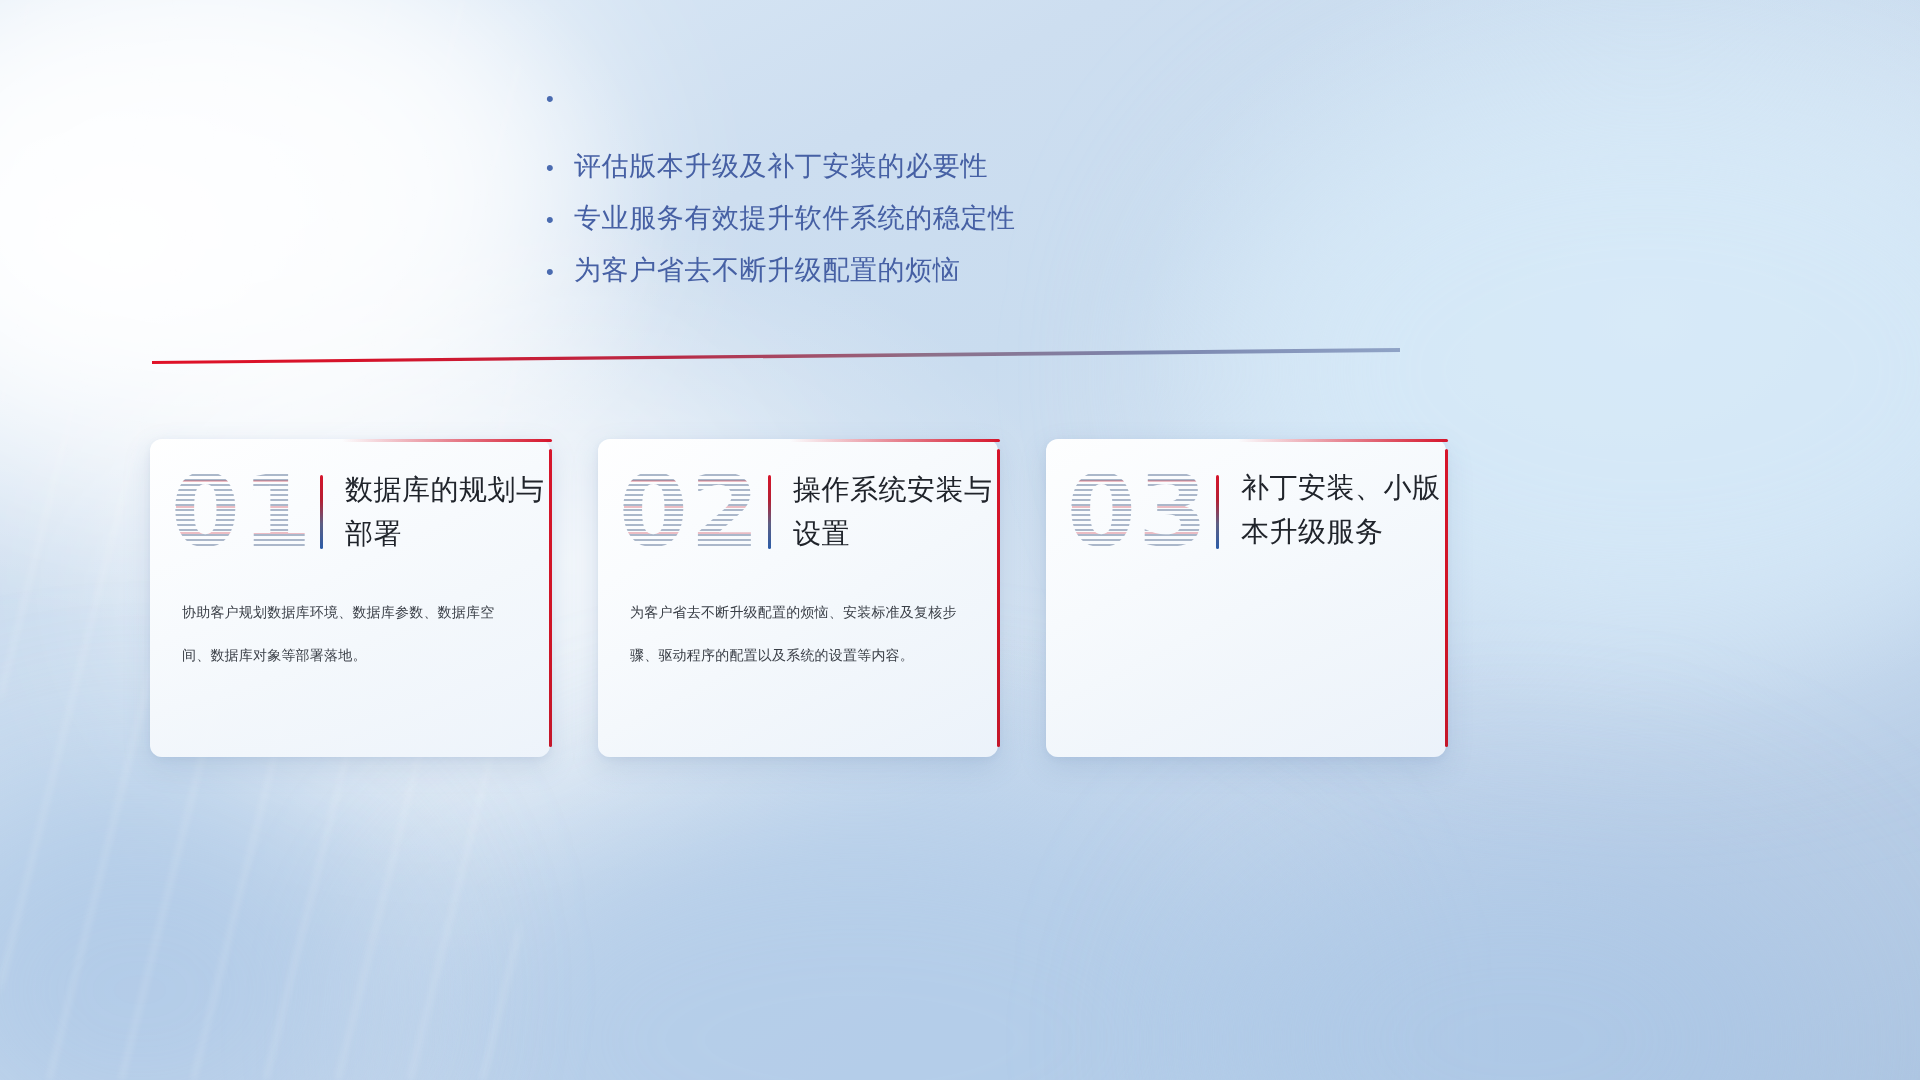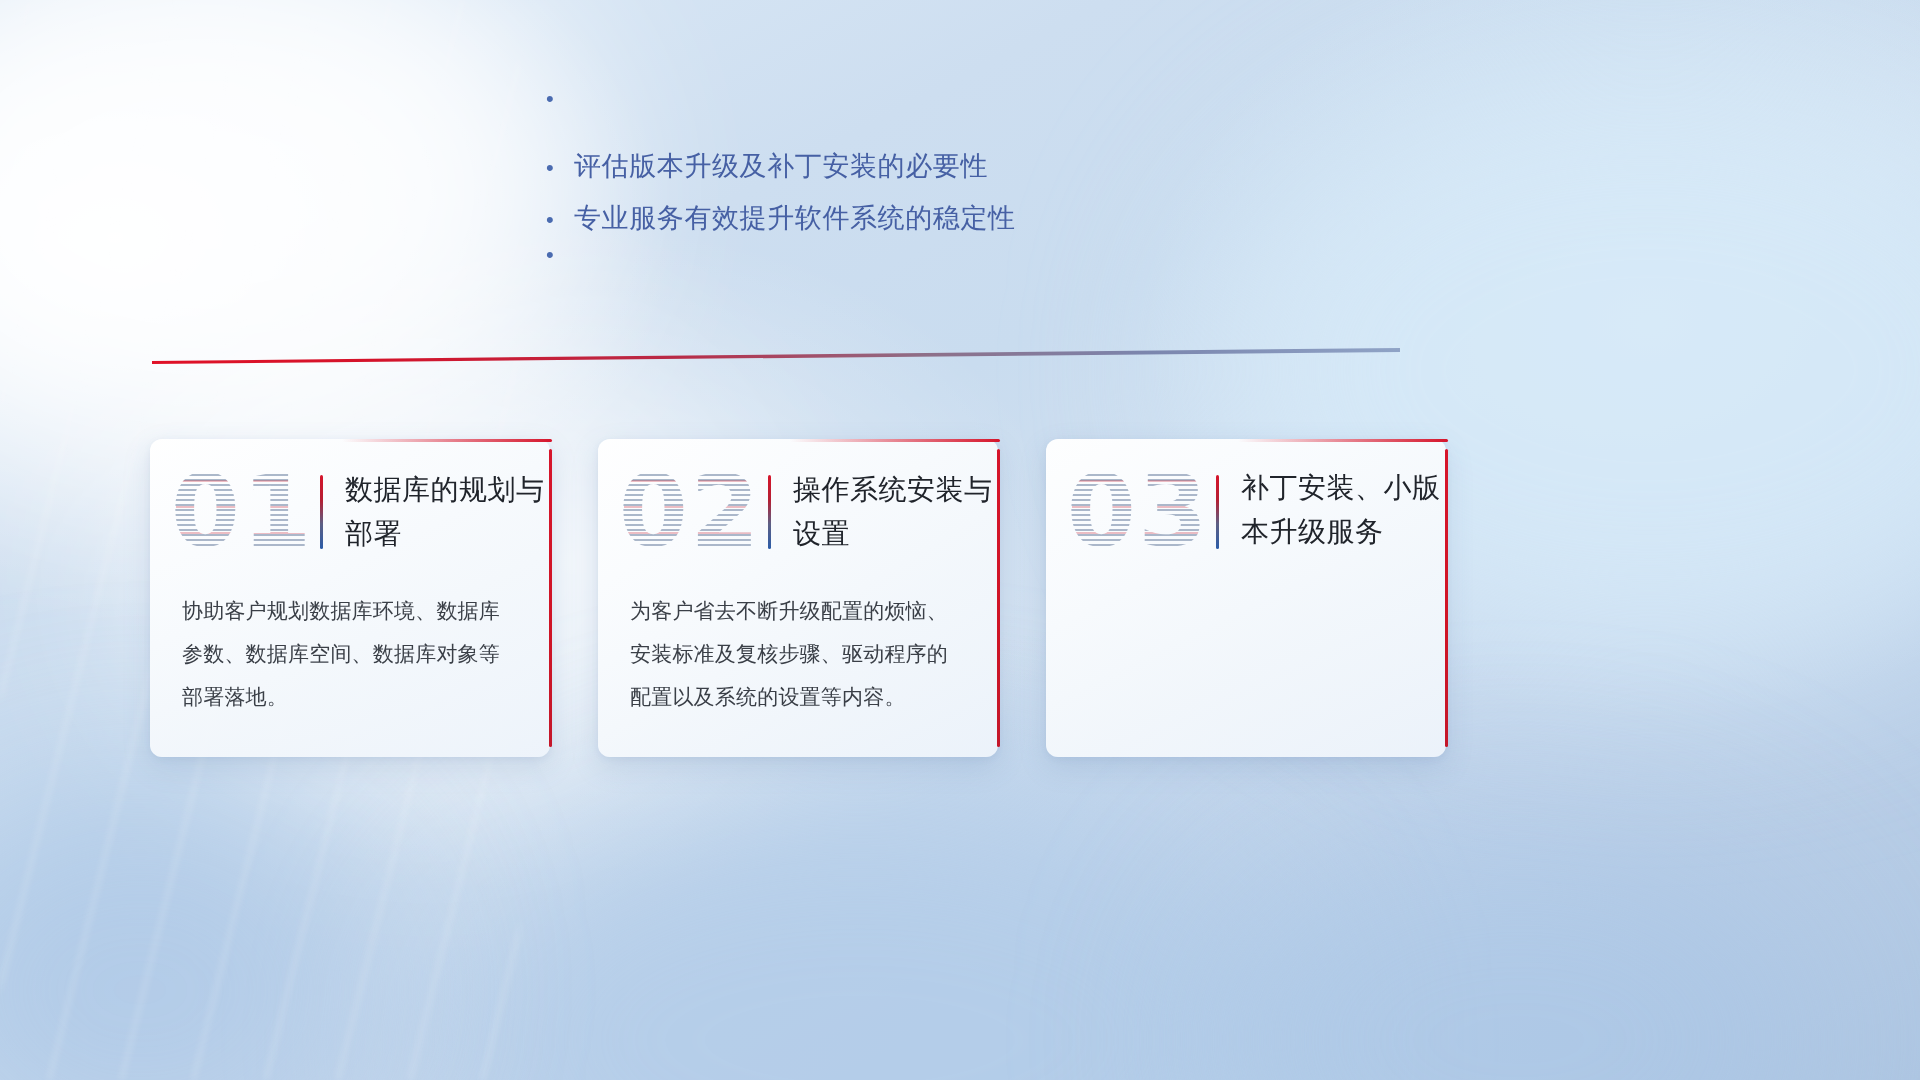--- a/index.html
+++ b/index.html
@@ -205,25 +205,24 @@
     font-size: 28px;
     line-height: 44px;
     color: #20242b;
     font-weight: 500;
     letter-spacing: 0.5px;
     max-width: 210px;
   }
 
   .card-body {
     padding: 6px 30px 0 32px;
-    font-size: 21px;
+    font-size: 14px;
     line-height: 43px;
     color: #3a3f47;
     letter-spacing: 0.2px;
-    font-family: Liberation Mono, monospace;
   }
 
   
   .card.c3 .card-title { max-width: 224px; font-family: Liberation Mono, monospace; }
 </style>
 </head>
 <body>
 
 <div class="slide">
 
@@ -246,20 +245,21 @@
       <span class="bullet-text">评估版本升级及补丁安装的必要性</span>
     </div>
 
     <div class="bullet-row">
       <span class="bullet-dot">•</span>
       <span class="bullet-text">专业服务有效提升软件系统的稳定性</span>
     </div>
 
     <div class="bullet-row">
       <span class="bullet-dot">•</span>
+      <span class="bullet-text">为客户省去不断升级配置的烦恼</span>
     </div>
 
   </div>
 
   <div class="divider-wrap">
     <svg viewBox="0 0 1248 16" preserveAspectRatio="none">
       <defs>
         <linearGradient id="divGrad" x1="0" y1="0" x2="1" y2="0">
           <stop offset="0%" stop-color="#e01228"></stop>
           <stop offset="18%" stop-color="#d4132a"></stop>

